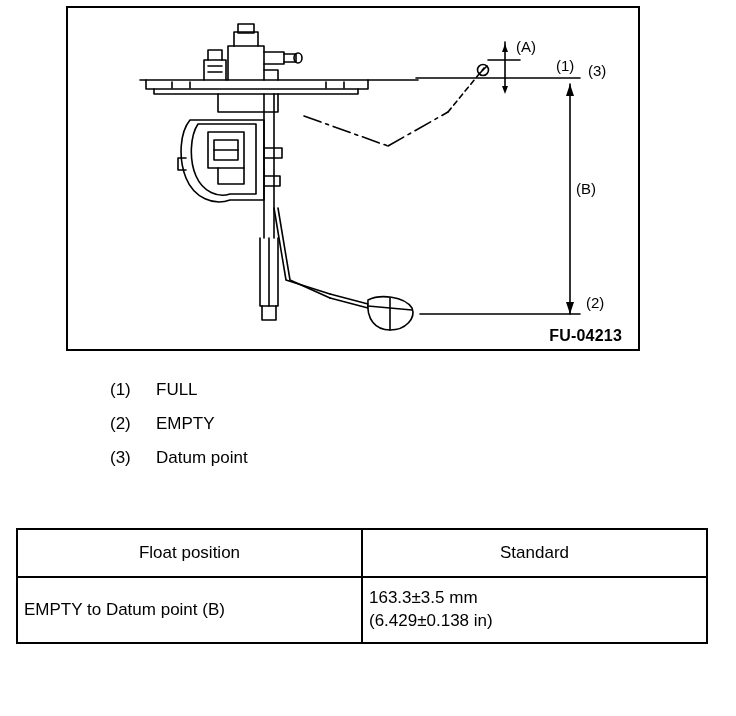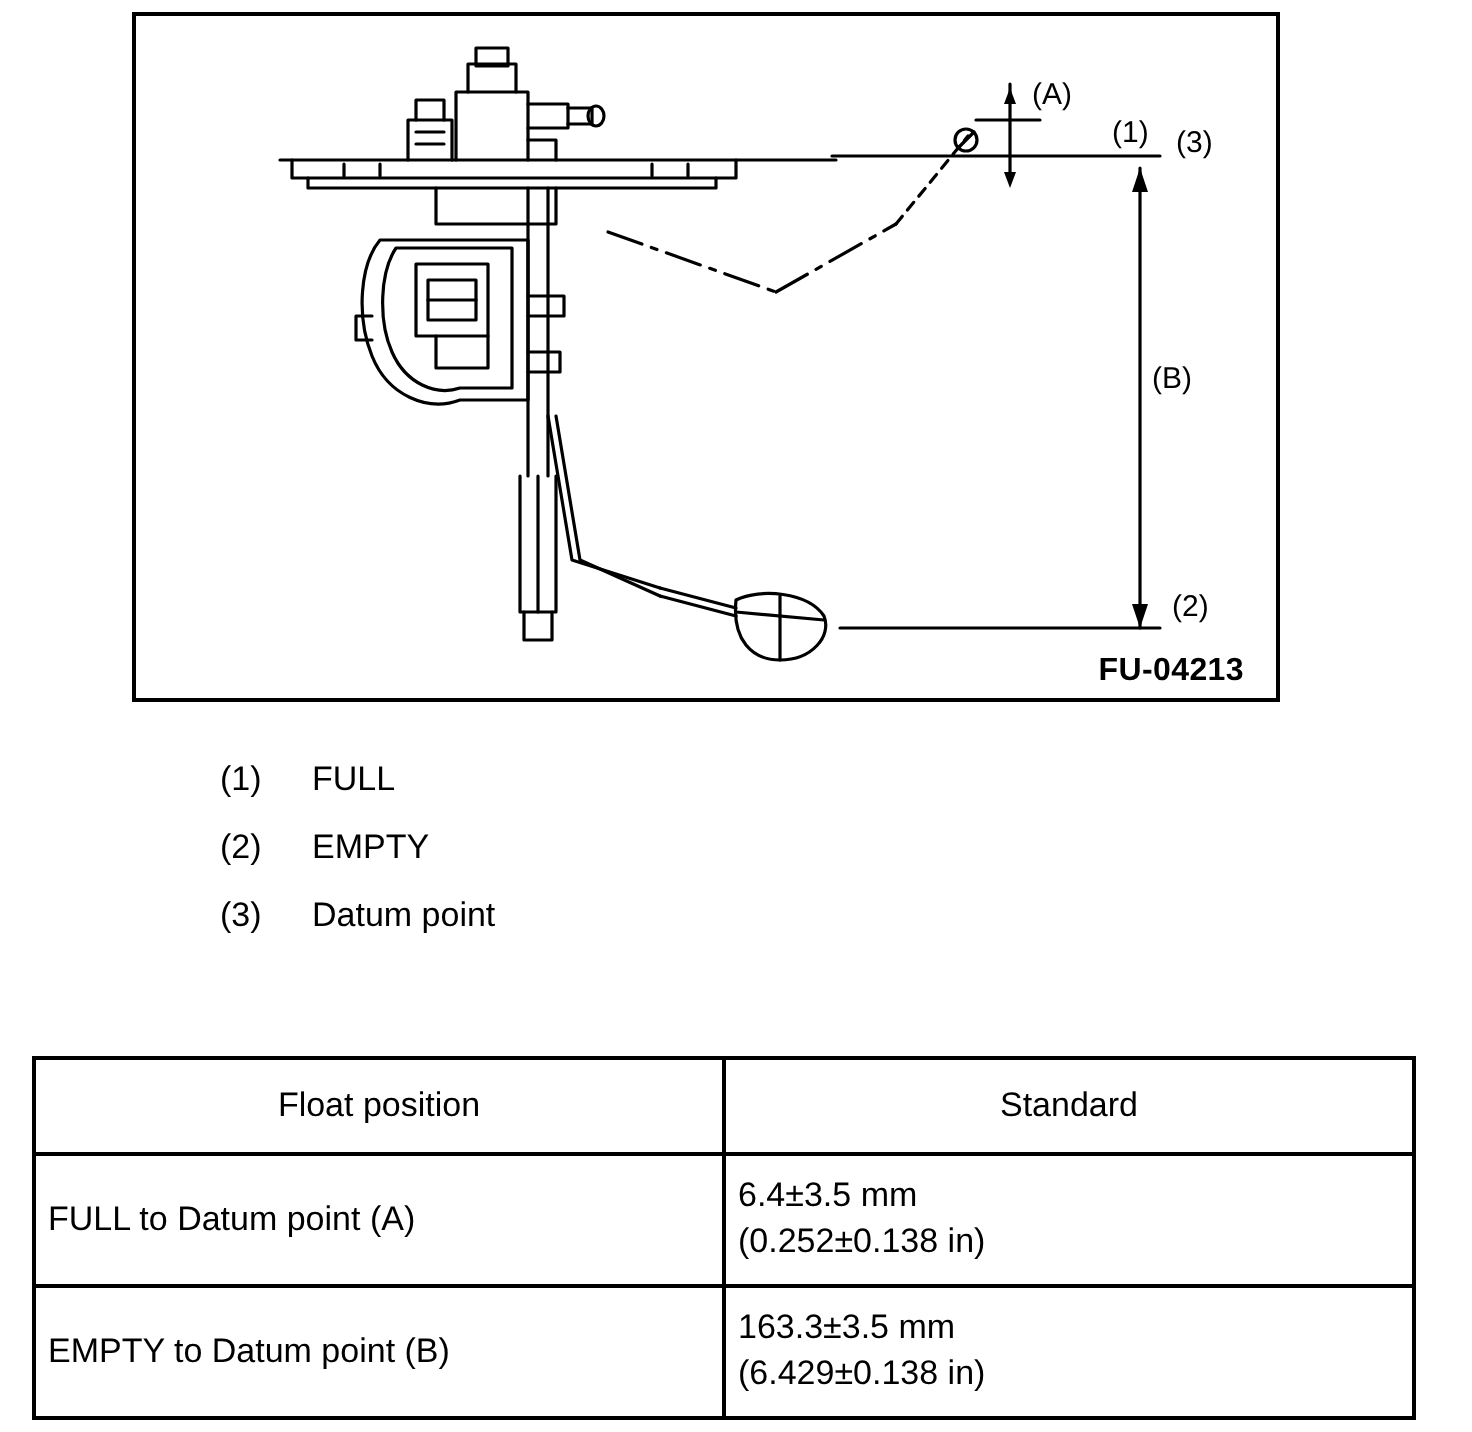--- a/index.html
+++ b/index.html
@@ -235,27 +235,20 @@
     <col class="col-b">
   </colgroup>
   <thead>
     <tr>
       <th>Float position</th>
       <th>Standard</th>
     </tr>
   </thead>
   <tbody>
     <tr>
-      <td class="rowlabel">FULL to Datum point (A)</td>
-      <td class="value">
-        <div class="vline">6.4±3.5 mm</div>
-        <div class="vline">(0.252±0.138 in)</div>
-      </td>
-    </tr>
-    <tr>
       <td class="rowlabel">EMPTY to Datum point (B)</td>
       <td class="value">
         <div class="vline">163.3±3.5 mm</div>
         <div class="vline">(6.429±0.138 in)</div>
       </td>
     </tr>
   </tbody>
 </table>
 
 </body></html>

